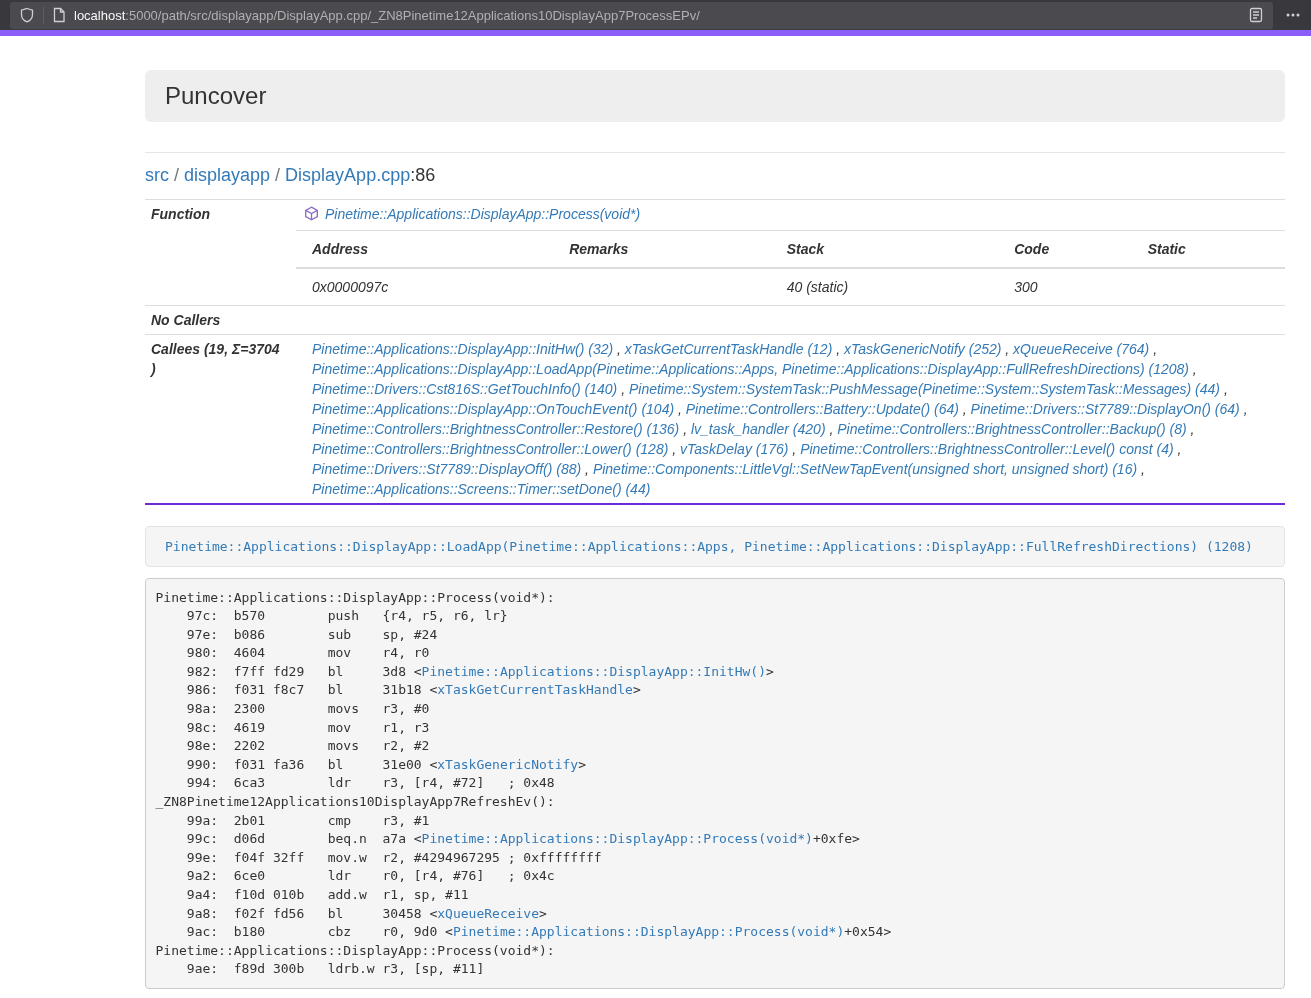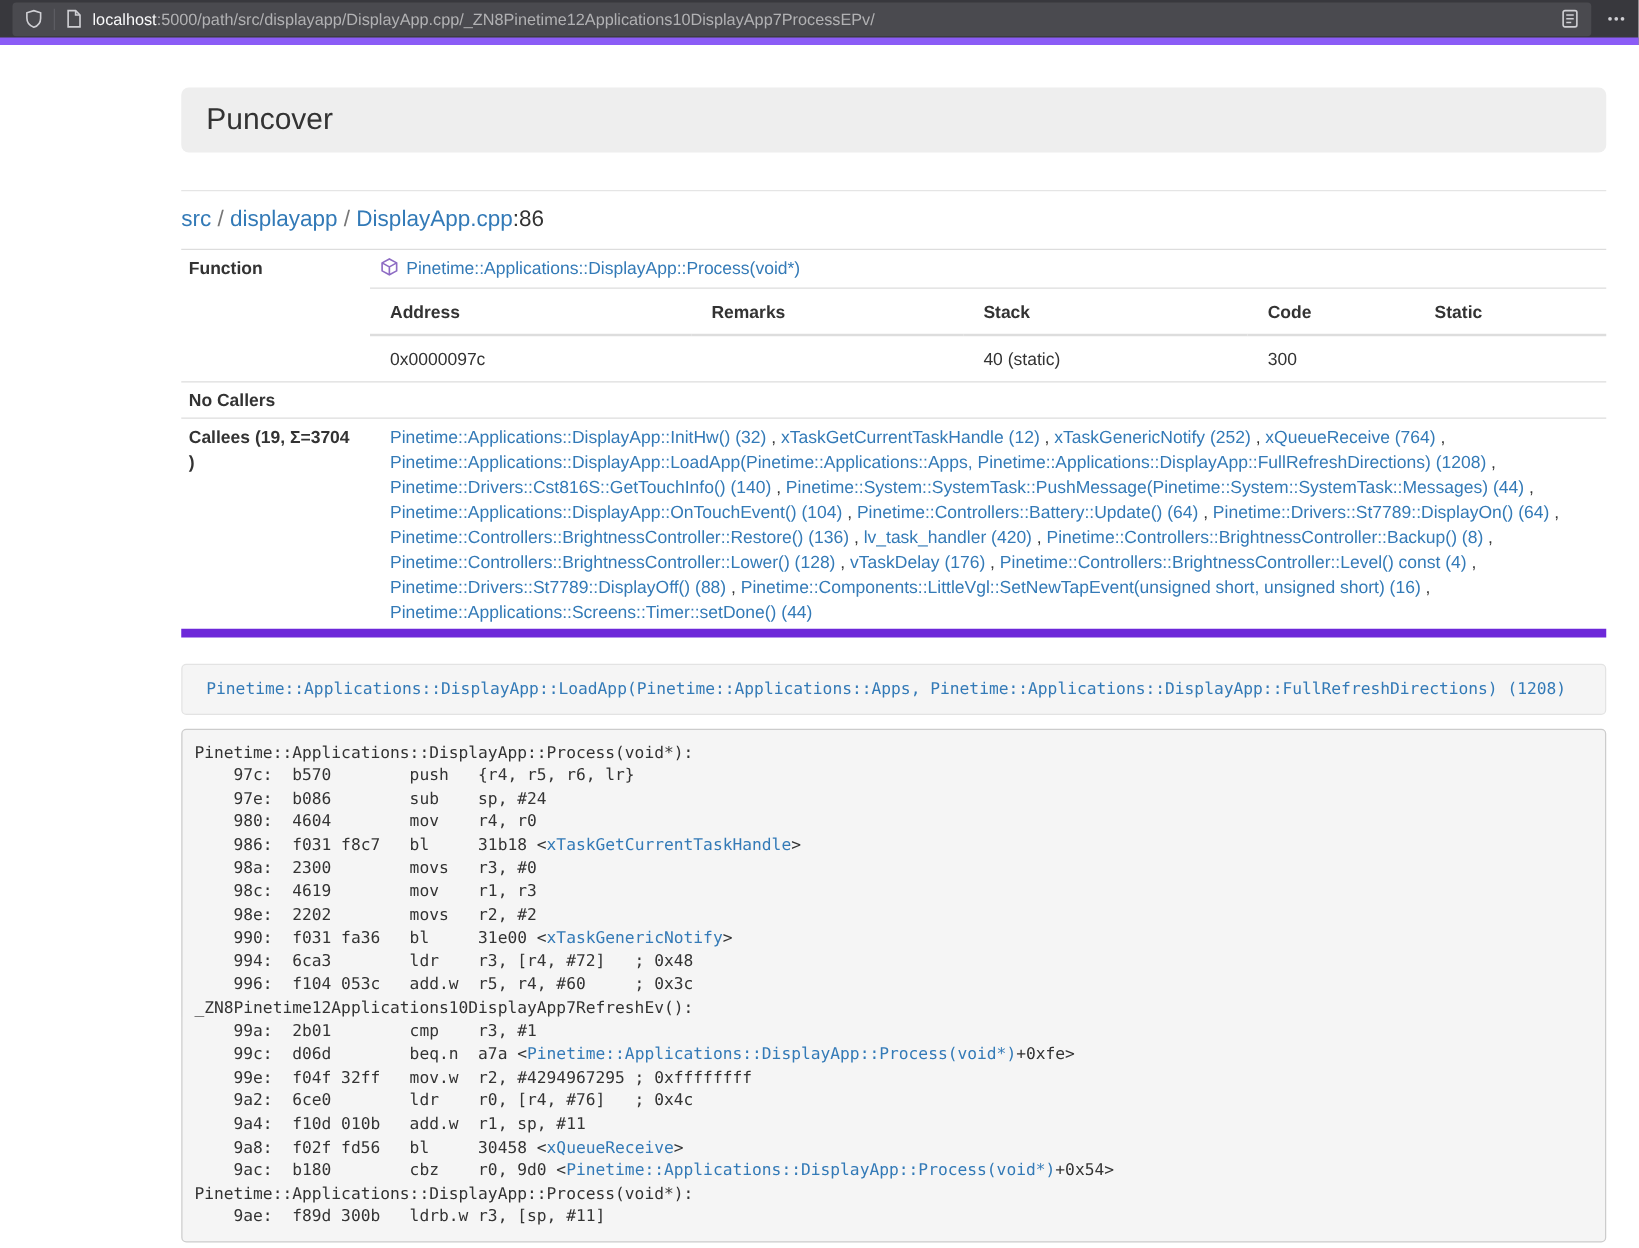--- a/index.html
+++ b/index.html
@@ -31,21 +31,21 @@
   .container { width:1140px; margin-left:145px; }
   .jumbotron {
     margin-top:34px; background:#eeeeee; border-radius:6px; padding:13px 20px;
   }
   .jumbotron h1 { margin:0; font-size:24px; font-weight:400; color:#333; line-height:26px; }
   hr.rule { border:0; border-top:1px solid #e5e5e5; margin:30px 0 12px; }
 
   .breadcrumb { font-size:18px; line-height:20px; margin:0 0 14px 0; color:#333; }
   .breadcrumb .crumb-sep { color:#777; }
 
-  table.ptable { width:100%; border-collapse:collapse; border-bottom:7px solid #6d28d9; }
+  table.ptable { width:100%; border-collapse:collapse; border-bottom:2px solid #6d28d9;font-style:italic; }
   table.ptable > tbody > tr > th,
   table.ptable > tbody > tr > td {
     border-top:1px solid #ddd; padding:4px 8px; font-size:14px; line-height:20px;
     text-align:left; vertical-align:top; color:#333;
   }
   table.ptable > tbody > tr > th.label-col { width:151px; padding-left:6px; font-weight:bold; }
   td.nested-cell { padding:0 !important; }
 
   table.ptable-inner { width:100%; border-collapse:collapse; }
   table.ptable-inner th, table.ptable-inner td {
@@ -169,27 +169,27 @@
   </table>
 
   <div class="well">
     <a href="#">Pinetime::Applications::DisplayApp::LoadApp(Pinetime::Applications::Apps, Pinetime::Applications::DisplayApp::FullRefreshDirections) (1208)</a>
   </div>
 
   <pre class="disasm" id="disasm"><span>Pinetime::Applications::DisplayApp::Process(void*):
 </span><span>    97c:  b570        push   {r4, r5, r6, lr}
 </span><span>    97e:  b086        sub    sp, #24
 </span><span>    980:  4604        mov    r4, r0
+</span><span>    982:  f7ff fd29   bl     3d8 &lt;<a href="#">Pinetime::Applications::DisplayApp::InitHw()</a>&gt;
 </span><span>    986:  f031 f8c7   bl     31b18 &lt;<a href="#">xTaskGetCurrentTaskHandle</a>&gt;
 </span><span>    98a:  2300        movs   r3, #0
 </span><span>    98c:  4619        mov    r1, r3
 </span><span>    98e:  2202        movs   r2, #2
 </span><span>    990:  f031 fa36   bl     31e00 &lt;<a href="#">xTaskGenericNotify</a>&gt;
 </span><span>    994:  6ca3        ldr    r3, [r4, #72]   ; 0x48
-</span><span>    996:  f104 053c   add.w  r5, r4, #60     ; 0x3c
 </span><span>_ZN8Pinetime12Applications10DisplayApp7RefreshEv():
 </span><span>    99a:  2b01        cmp    r3, #1
 </span><span>    99c:  d06d        beq.n  a7a &lt;<a href="#">Pinetime::Applications::DisplayApp::Process(void*)</a>+0xfe&gt;
 </span><span>    99e:  f04f 32ff   mov.w  r2, #4294967295 ; 0xffffffff
 </span><span>    9a2:  6ce0        ldr    r0, [r4, #76]   ; 0x4c
 </span><span>    9a4:  f10d 010b   add.w  r1, sp, #11
 </span><span>    9a8:  f02f fd56   bl     30458 &lt;<a href="#">xQueueReceive</a>&gt;
 </span><span>    9ac:  b180        cbz    r0, 9d0 &lt;<a href="#">Pinetime::Applications::DisplayApp::Process(void*)</a>+0x54&gt;
 </span><span>Pinetime::Applications::DisplayApp::Process(void*):
 </span><span>    9ae:  f89d 300b   ldrb.w r3, [sp, #11]

